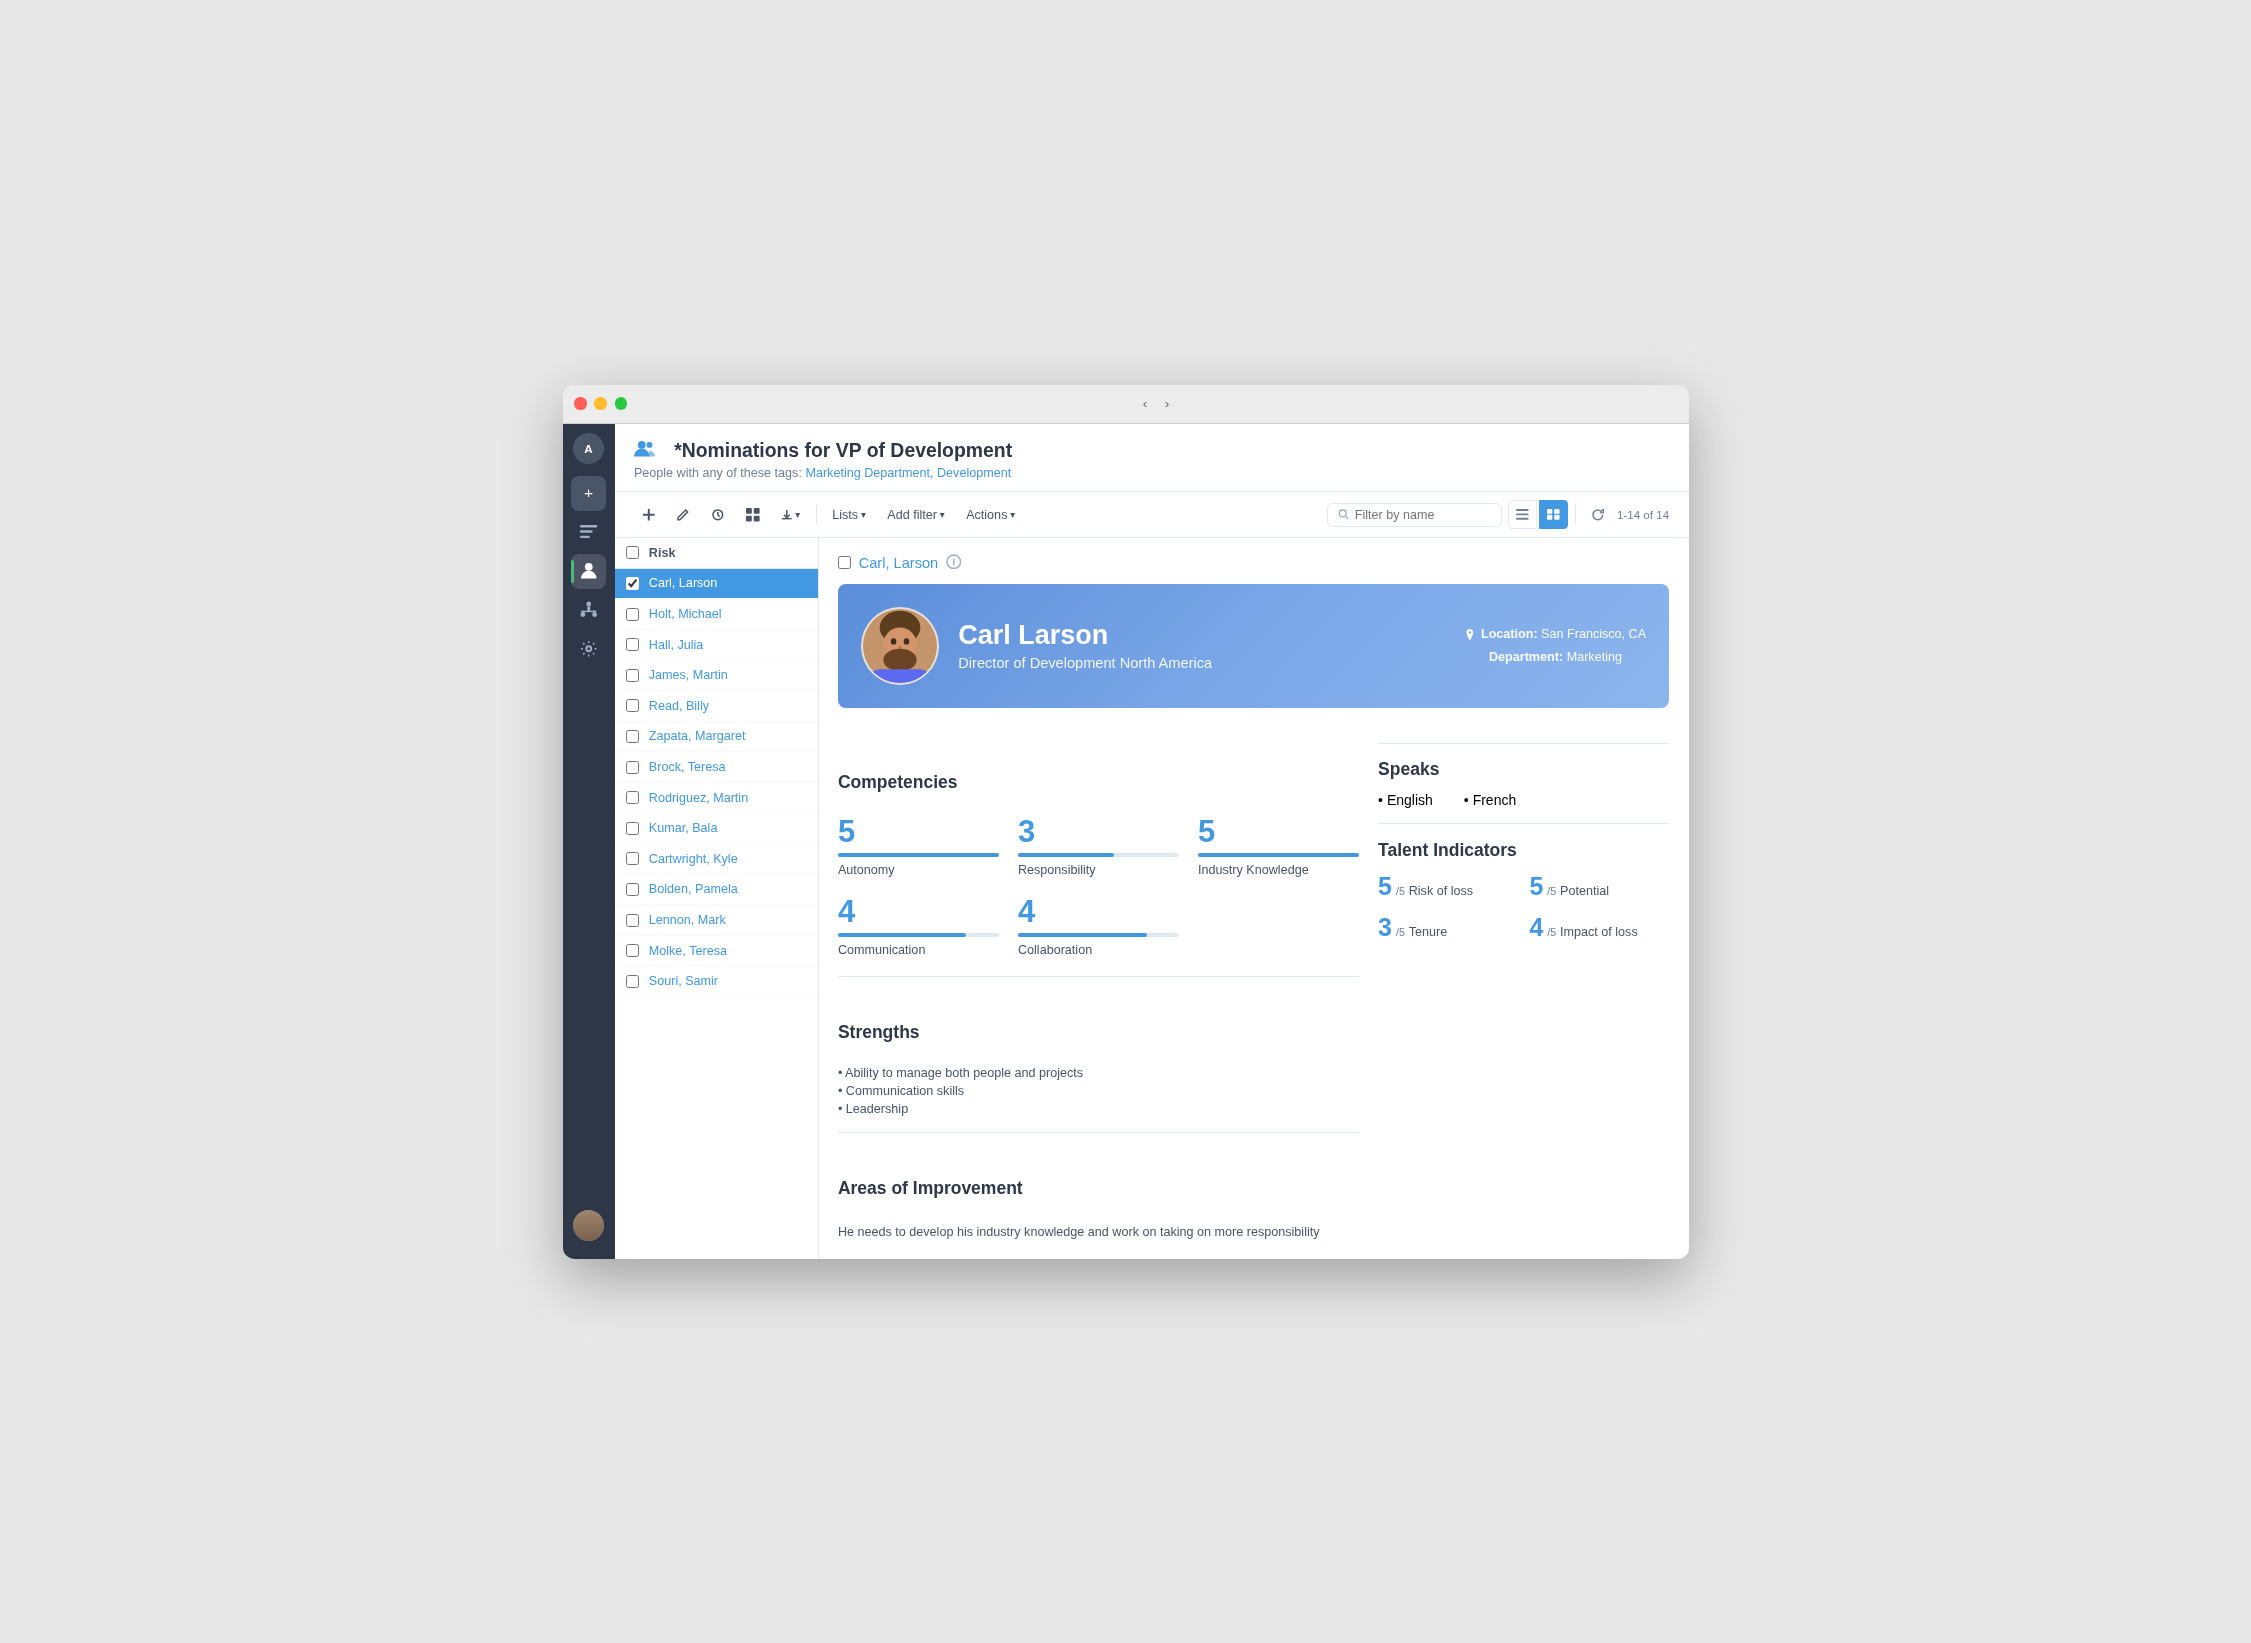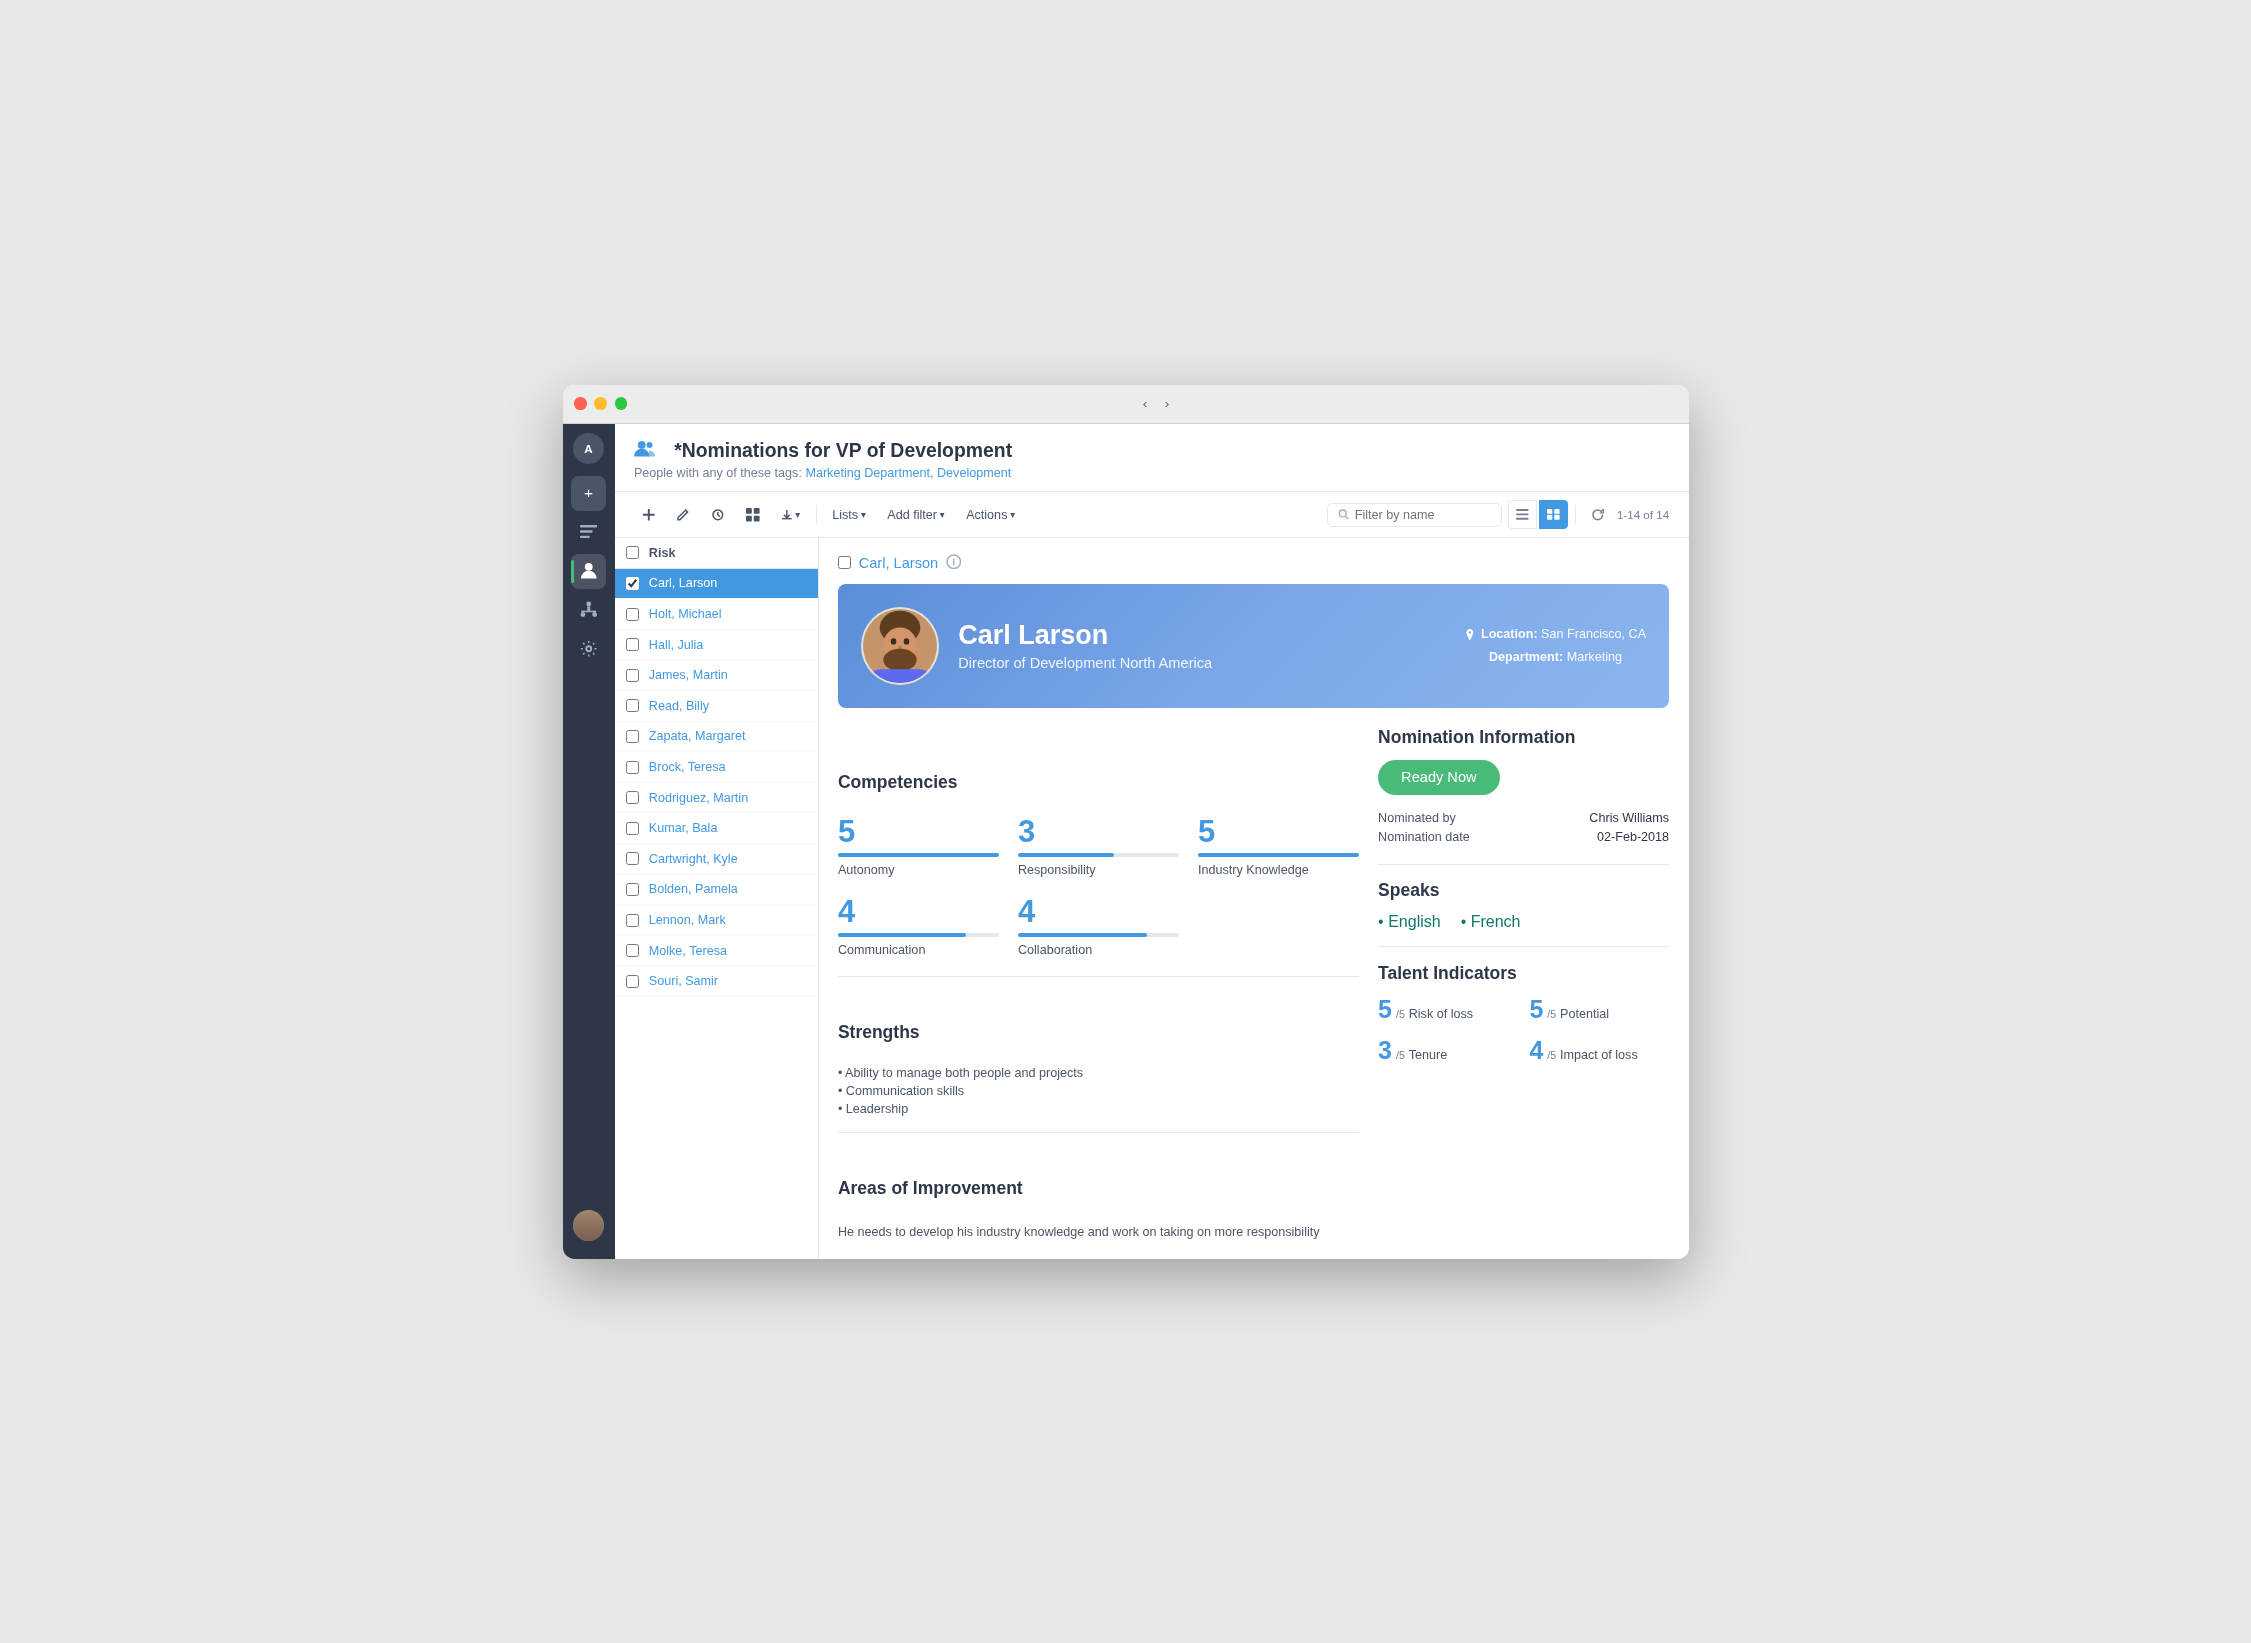--- a/index.html
+++ b/index.html
@@ -110,21 +110,21 @@
     
     .improvement-text { font-size: 12.6px; color: #4a5568; line-height: 1.6; }
 
     
     .nomination-box { margin-bottom: 19.4px; }
     .ready-btn { background: #48bb78; color: white; border: none; border-radius: 19.4px; padding: 9.7px 23px; font-size: 14.6px; font-weight: 500; cursor: pointer; margin-bottom: 15.5px; }
     .info-row { display: flex; justify-content: space-between; margin-bottom: 5.8px; font-size: 12.6px; }
     .info-label { color: #4a5568; }
     .info-value { color: #2d3748; font-weight: 400; }
 
-    .speaks-list { display: flex; gap: 20px; font-size: 16px; color: #0f766e; margin-bottom: 3.9px; }
+    .speaks-list { display: flex; gap: 31px; font-size: 14px; color: #000000; margin-bottom: 3.9px; }
     .speaks-item::before { content: '• '; }
 
     .talent-grid { display: grid; grid-template-columns: 1fr 1fr; gap: 11.6px; margin-top: 11.6px; }
     .talent-item { display: flex; align-items: baseline; gap: 3.9px; font-size: 12.6px; color: #4a5568; }
     .talent-score { font-size: 25px; font-weight: 700; color: #4299e1; }
     .talent-denom { font-size: 10.7px; color: #718096; }
 
     .right-section-title { font-size: 17.5px; font-weight: 600; color: #2d3748; margin-bottom: 11.6px; }
     .right-divider { border: none; border-top: 1px solid #e2e8f0; margin: 15.5px 0; }
 
@@ -467,34 +467,20 @@
                 </ul>
 
               <hr class="section-divider">
 
               <div class="section-title">Areas of Improvement</div>
               <p class="improvement-text">He needs to develop his industry knowledge and work on taking on more responsibility</p>
             </div>
 
             <div class="col-right">
 
-              <div class="nomination-box">
-                <div class="right-section-title">Nomination Information</div>
-                <div>
-                  <button class="ready-btn">Ready Now</button>
-                </div>
-                <div class="info-row">
-                  <span class="info-label">Nominated by</span>
-                  <span class="info-value">Chris Williams</span>
-                </div>
-                <div class="info-row">
-                  <span class="info-label">Nomination date</span>
-                  <span class="info-value">02-Feb-2018</span>
-                </div>
-              </div>
 
               <hr class="right-divider">
 
               <div class="right-section-title">Speaks</div>
               <div class="speaks-list" id="speaks-list">
                   <span class="speaks-item">English</span>
                   <span class="speaks-item">French</span>
                 </div>
 
               <hr class="right-divider">

